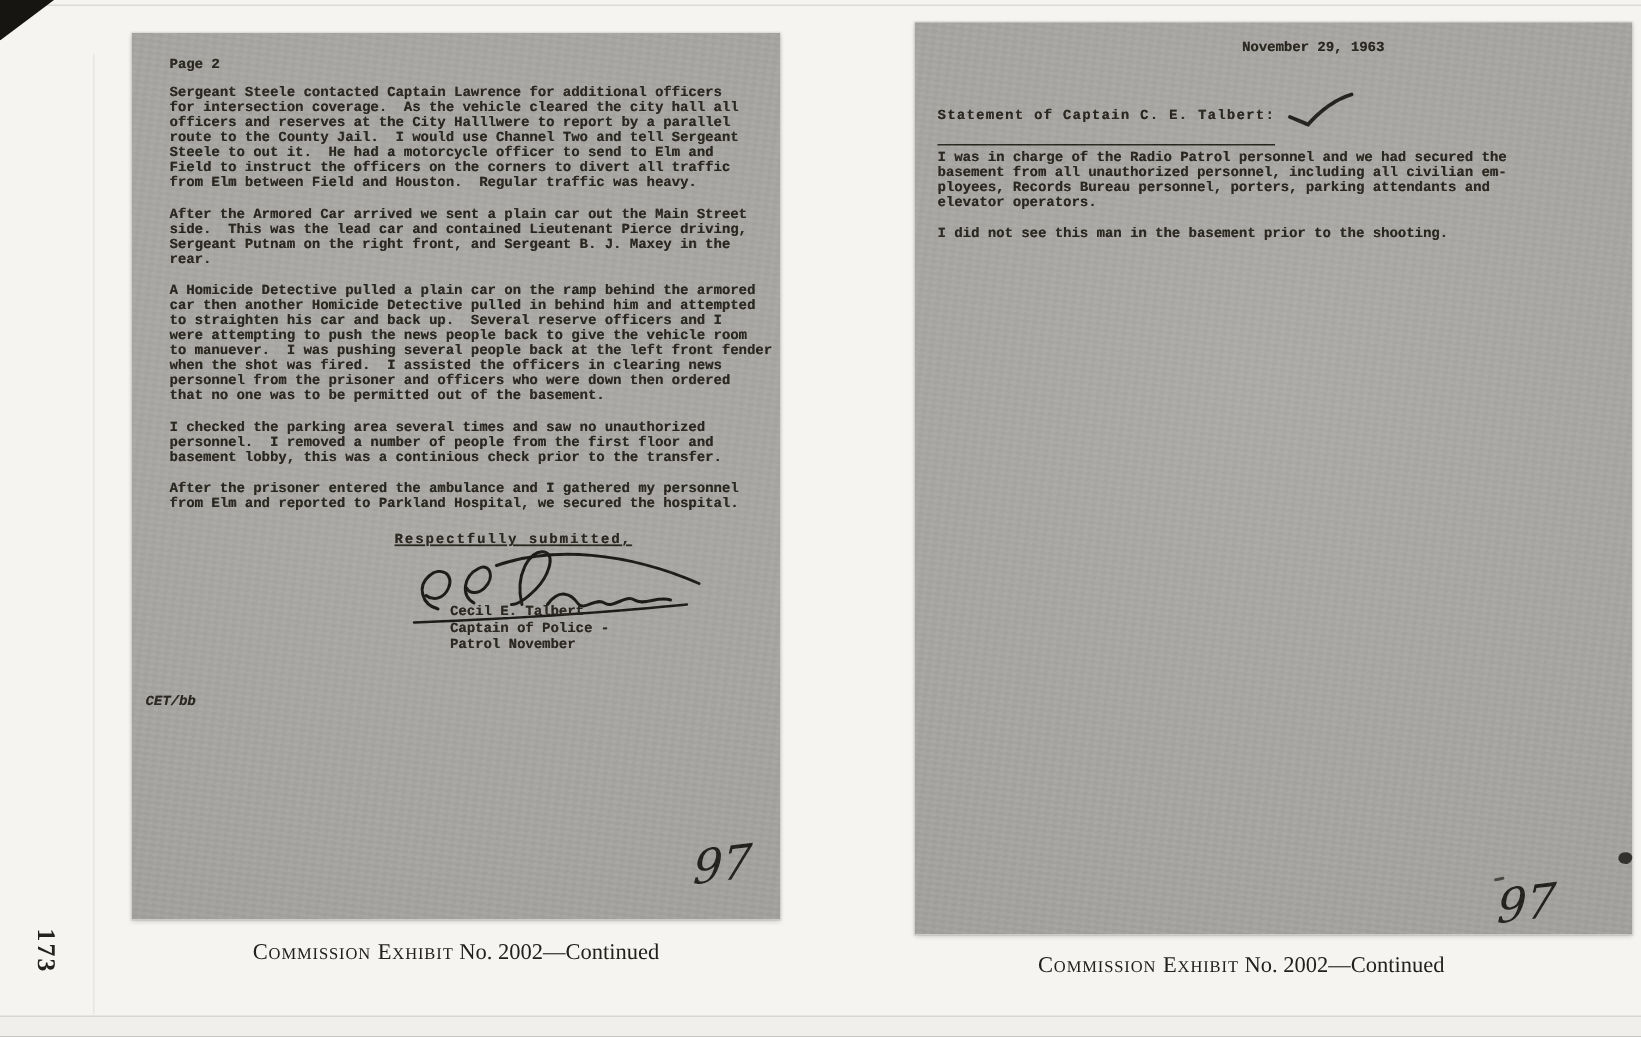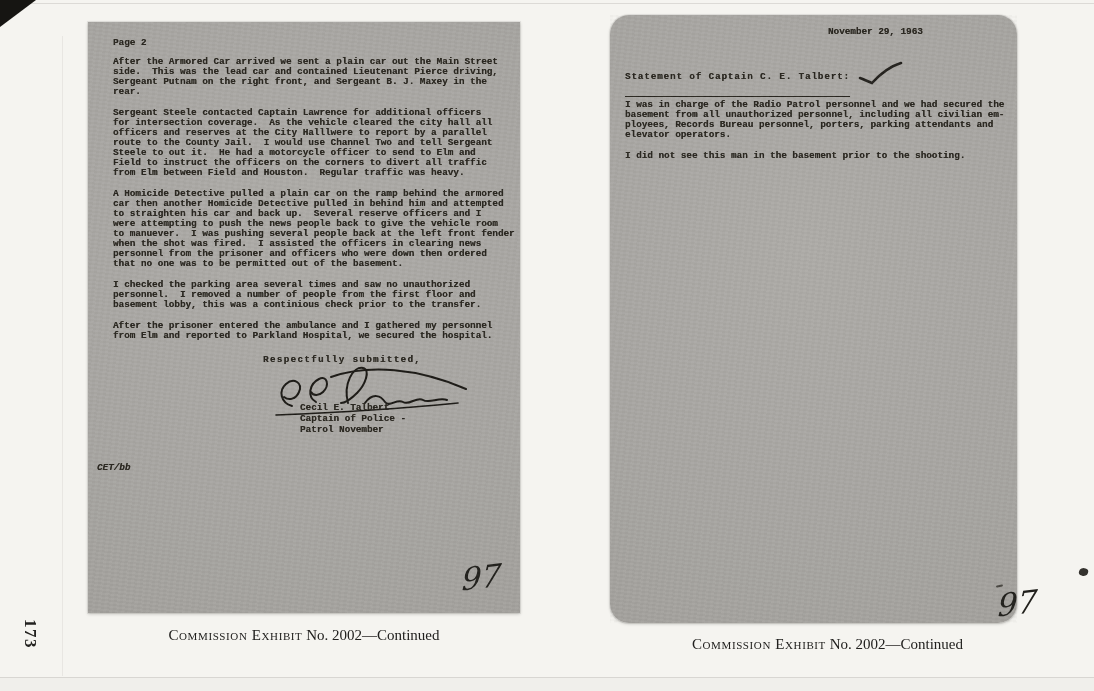--- a/index.html
+++ b/index.html
@@ -24,21 +24,21 @@
     background:radial-gradient(120% 90% at 48% 38%, #aeaca8 0%, #a8a6a2 55%, #a09e9a 100%);
     box-shadow:0 1px 3px rgba(40,38,34,0.25), 0 0 0 1px rgba(0,0,0,0.06);
   }
   .page::after{
     content:"";position:absolute;inset:0;pointer-events:none;opacity:.5;
     background-image:
       repeating-linear-gradient(7deg, rgba(255,255,255,0.035) 0 2px, rgba(0,0,0,0.03) 2px 4px),
       repeating-linear-gradient(97deg, rgba(0,0,0,0.025) 0 3px, rgba(255,255,255,0.025) 3px 6px);
   }
   .page-left{left:88px;top:22px;width:432px;height:591px;}
-  .page-right{left:610px;top:15px;width:407px;height:608px;border-radius:19px;}
+  .page-right{left:610px;top:15px;width:478px;height:608px;}
 
   
   .type{
     font:700 9.3px/10px "Liberation Mono", monospace;
     color:#29261f;
     white-space:pre-wrap;
     text-shadow:0.2px 0.2px 0.4px rgba(35,32,26,0.65);
   }
   .abs{position:absolute;}
   .body-flow{position:absolute;}
@@ -83,47 +83,47 @@
 
   <div class="top-hairline"></div>
   <div class="fold-line"></div>
   <div class="corner-mark"></div>
 
   <div class="page page-left">
 
     <div class="abs type" style="left:25px;top:16px;">Page 2</div>
 
     <div class="body-flow" style="left:25px;top:35px;width:404px;">
-      <div class="type para">After the Armored Car arrived we sent a plain car out the Main Street
-side.  This was the lead car and contained Lieutenant Pierce driving,
-Sergeant Putnam on the right front, and Sergeant B. J. Maxey in the
-rear.</div>
       <div class="type para">Sergeant Steele contacted Captain Lawrence for additional officers
 for intersection coverage.  As the vehicle cleared the city hall all
 officers and reserves at the City Halllwere to report by a parallel
 route to the County Jail.  I would use Channel Two and tell Sergeant
 Steele to out it.  He had a motorcycle officer to send to Elm and
 Field to instruct the officers on the corners to divert all traffic
 from Elm between Field and Houston.  Regular traffic was heavy.</div>
+      <div class="type para">After the Armored Car arrived we sent a plain car out the Main Street
+side.  This was the lead car and contained Lieutenant Pierce driving,
+Sergeant Putnam on the right front, and Sergeant B. J. Maxey in the
+rear.</div>
       <div class="type para">A Homicide Detective pulled a plain car on the ramp behind the armored
 car then another Homicide Detective pulled in behind him and attempted
 to straighten his car and back up.  Several reserve officers and I
 were attempting to push the news people back to give the vehicle room
 to manuever.  I was pushing several people back at the left front fender
 when the shot was fired.  I assisted the officers in clearing news
 personnel from the prisoner and officers who were down then ordered
 that no one was to be permitted out of the basement.</div>
       <div class="type para">I checked the parking area several times and saw no unauthorized
 personnel.  I removed a number of people from the first floor and
 basement lobby, this was a continious check prior to the transfer.</div>
       <div class="type para">After the prisoner entered the ambulance and I gathered my personnel
 from Elm and reported to Parkland Hospital, we secured the hospital.</div>
     </div>
 
-    <div class="abs type closing" style="left:175px;top:333px;">Respectfully submitted,</div>
+    <div class="abs type closing" style="left:175px;top:333px;text-decoration:underline;">Respectfully submitted,</div>
 
     <svg class="sig-svg" style="left:180px;top:340px;" width="205" height="62" viewBox="0 0 205 62">
       <g fill="none" stroke="#1c1a16" stroke-width="2" stroke-linecap="round">
         <path d="M24,44 C13,41 10,29 18,22 C26,15 35,21 31,30 C28,37 21,39 16,35"></path>
         <path d="M48,40 C39,35 41,22 51,17 C59,13 62,23 55,30 C51,34 45,34 43,30"></path>
         <path d="M80,41 C75,22 85,4 95,6 C103,8 97,23 89,31 C83,37 77,41 73,41"></path>
         <path d="M63,15 C100,2 150,6 198,27"></path>
         <path d="M97,41 C105,30 113,34 117,40 C121,46 129,36 135,40 C141,44 149,34 155,38 C161,42 171,35 179,38"></path>
         <path d="M8,53 C60,51 130,47 190,41" stroke-width="1.6"></path>
       </g>

